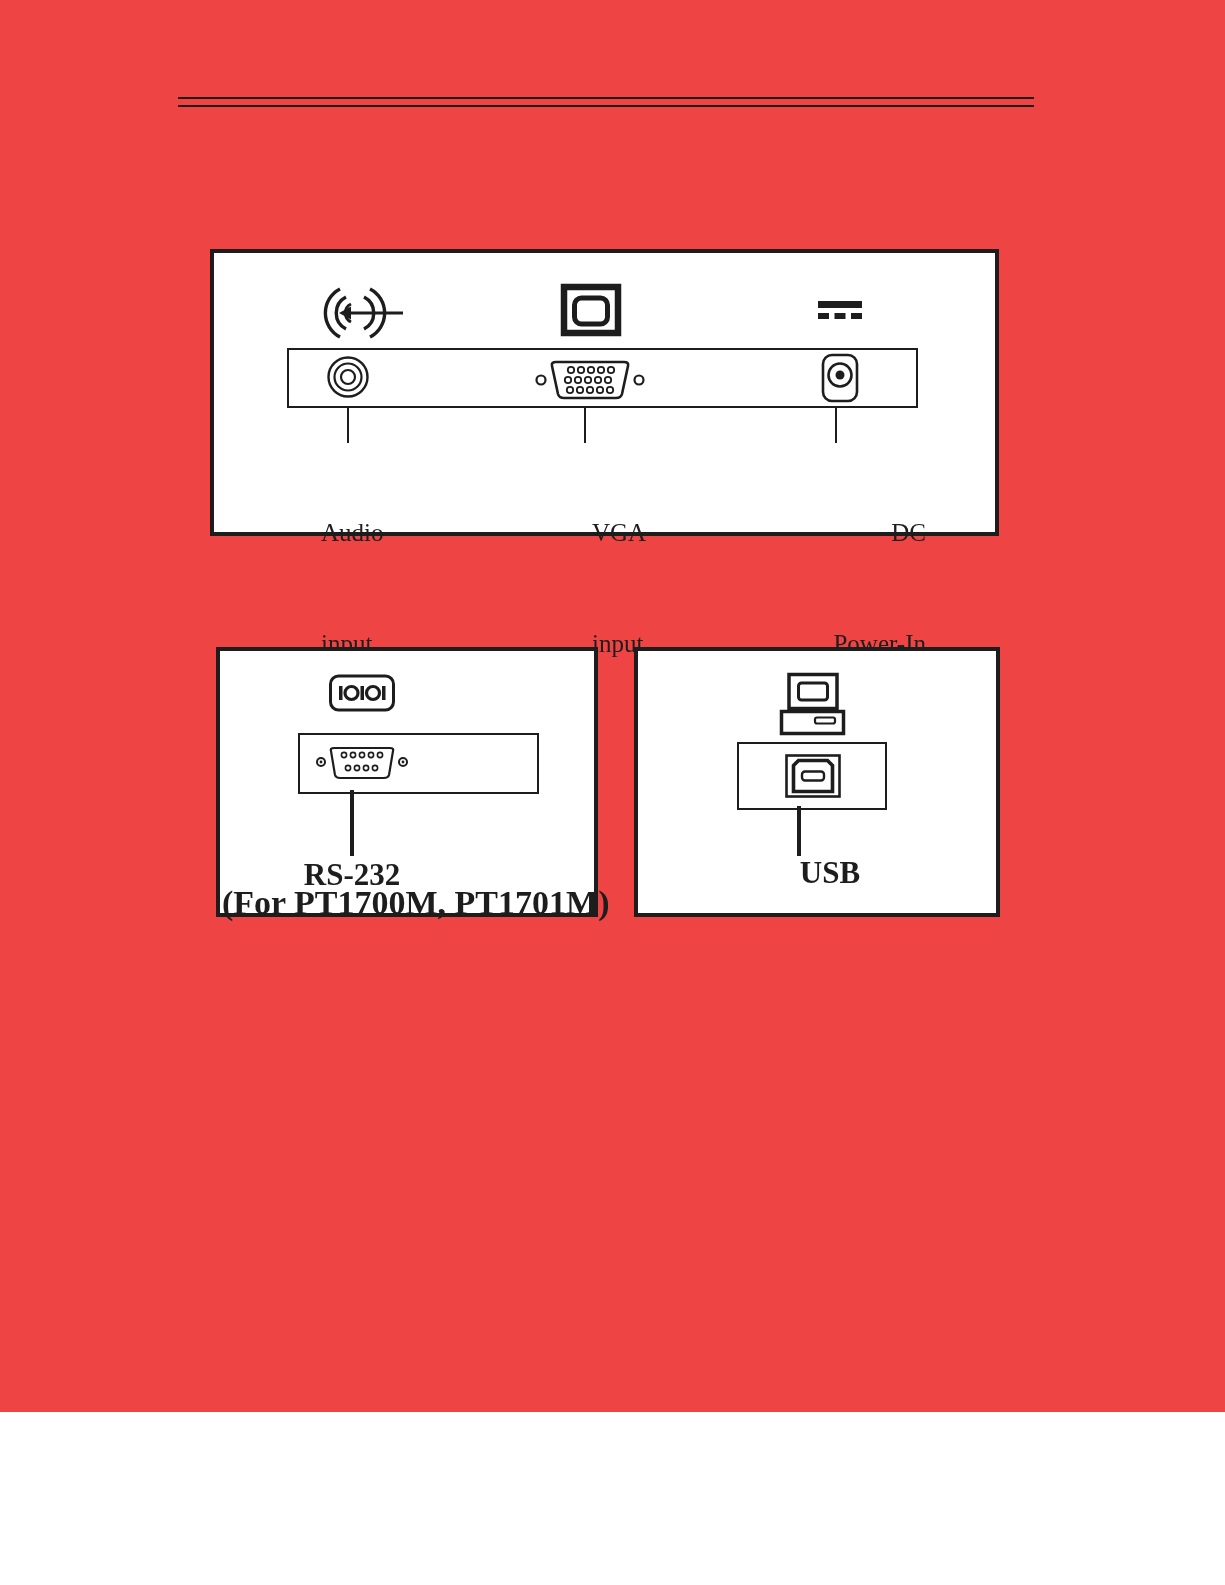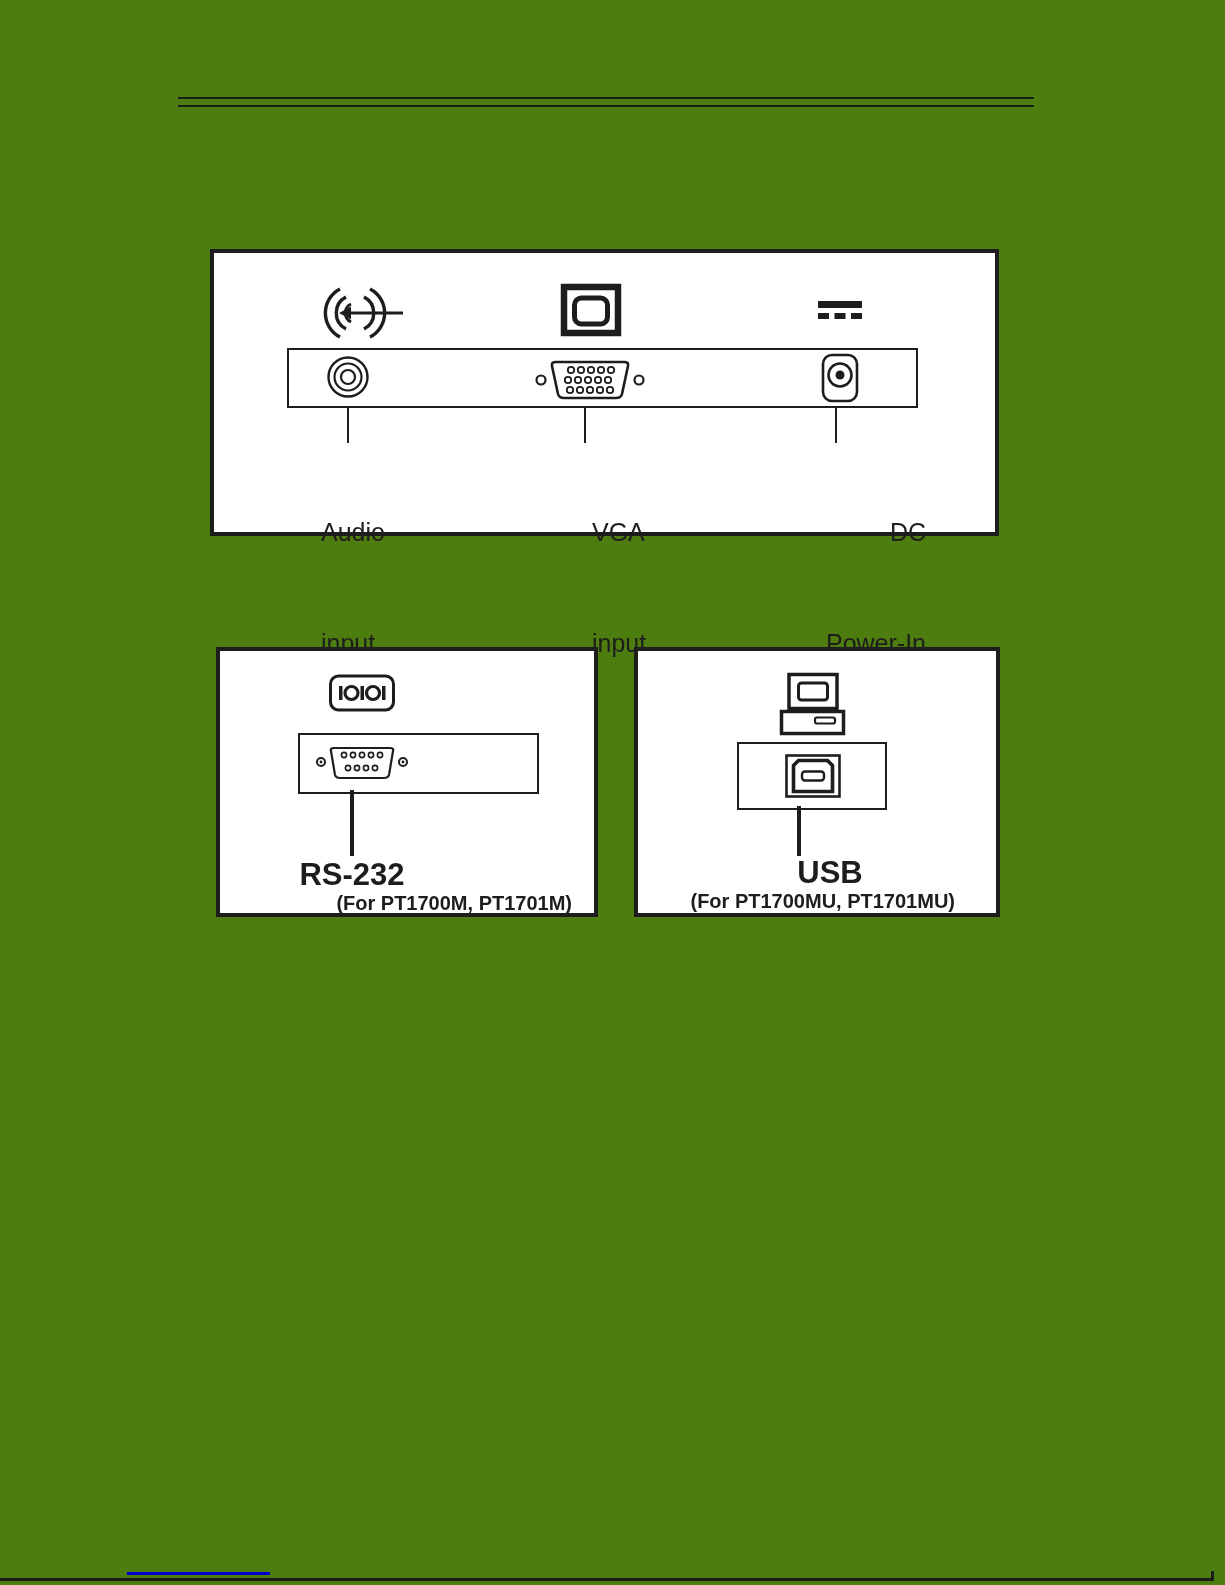--- a/index.html
+++ b/index.html
@@ -1,26 +1,26 @@
 <!DOCTYPE html>
 <html><head>
 <meta charset="utf-8">
 <style>
   html,body{margin:0;padding:0;background:#ffffff;}
-  .page{position:relative;width:1225px;height:1585px;background:#4d7c0f;
-        font-family:Liberation Sans, sans-serif;color:#1d1d1d;overflow:hidden;}
+  .page{position:relative;width:1225px;height:1412px;background:#ef4444;
+        font-family:Liberation Serif, serif;color:#1d1d1d;overflow:hidden;}
   .abs{position:absolute;box-sizing:border-box;}
   .rule{background:#1d1d1d;}
   .outline-box{border:4px solid #1d1d1d;background:#ffffff;}
   .strip{border:2px solid #1d1d1d;background:#ffffff;}
   .vline{background:#1d1d1d;}
   .lbl{font-size:25px;line-height:37px;font-weight:400;white-space:pre;}
   .lbl-center{text-align:right;}
   .big-lbl{font-size:31px;line-height:30px;font-weight:600;text-align:center;white-space:nowrap;}
-  .sub-lbl{font-size:20px;line-height:28px;font-weight:600;text-align:right;white-space:nowrap;}
+  .sub-lbl{font-size:34px;line-height:28px;font-weight:600;text-align:center;white-space:nowrap;}
   svg{display:block;}
   .ink-stroke{stroke:#1d1d1d;fill:none;}
   .ink-fill{fill:#1d1d1d;stroke:none;}
 </style>
 </head>
 <body>
 
 <div class="page">
 
   <div class="abs rule" style="left:178px;top:97px;width:856px;height:2px;"></div>
@@ -155,19 +155,18 @@
 
     <svg class="abs" style="left:147px;top:103px;" width="56" height="44" viewBox="0 0 56 44">
       <rect class="ink-stroke" stroke-width="2.6" x="1.5" y="1.5" width="53" height="41"></rect>
       <path class="ink-stroke" stroke-width="3.6" d="M 13.5 6.5 L 42.5 6.5 L 47.5 11.5 L 47.5 37.5 L 8.5 37.5 L 8.5 11.5 Z"></path>
       <rect class="ink-stroke" stroke-width="2.4" x="17" y="17.5" width="22" height="9" rx="3"></rect>
     </svg>
   </div>
 
   <div class="abs vline" style="left:797px;top:806px;width:4px;height:50px;"></div>
   <div class="abs big-lbl" style="left:770px;top:858px;width:120px;">USB</div>
-  <div class="abs sub-lbl" style="left:645px;top:887px;width:310px;">(For PT1700MU, PT1701MU)</div>
 
   <div class="abs" style="left:127px;top:1572px;width:143px;height:3px;background:#0000cc;"></div>
   <div class="abs rule" style="left:0px;top:1578px;width:1214px;height:3px;"></div>
   <div class="abs rule" style="left:1211px;top:1571px;width:3px;height:10px;"></div>
 
 </div>
 
 </body></html>

